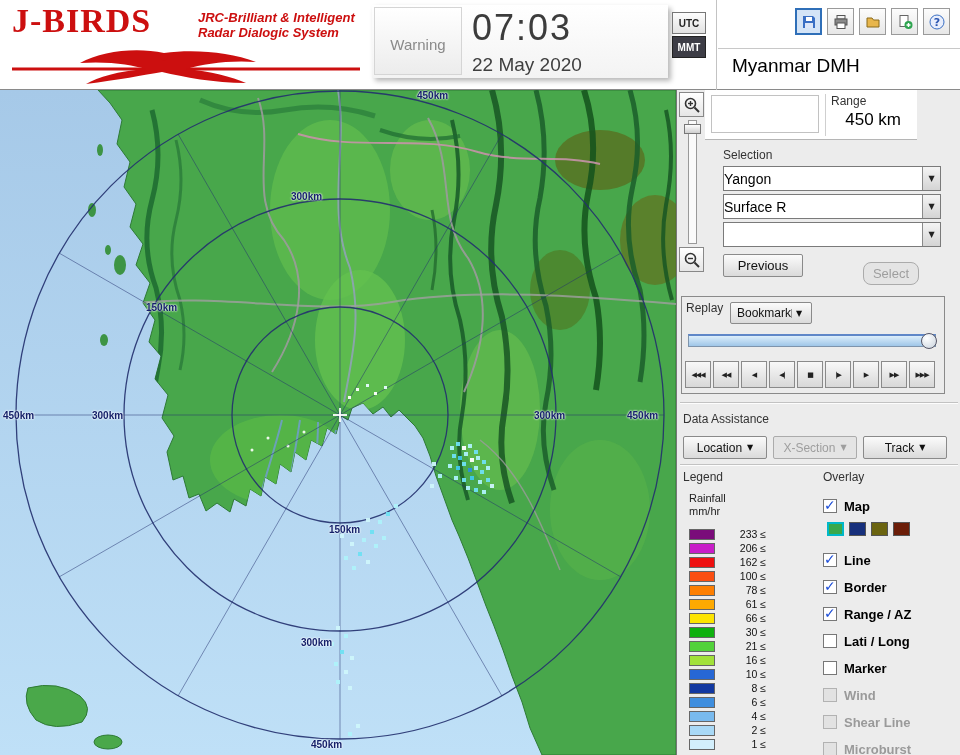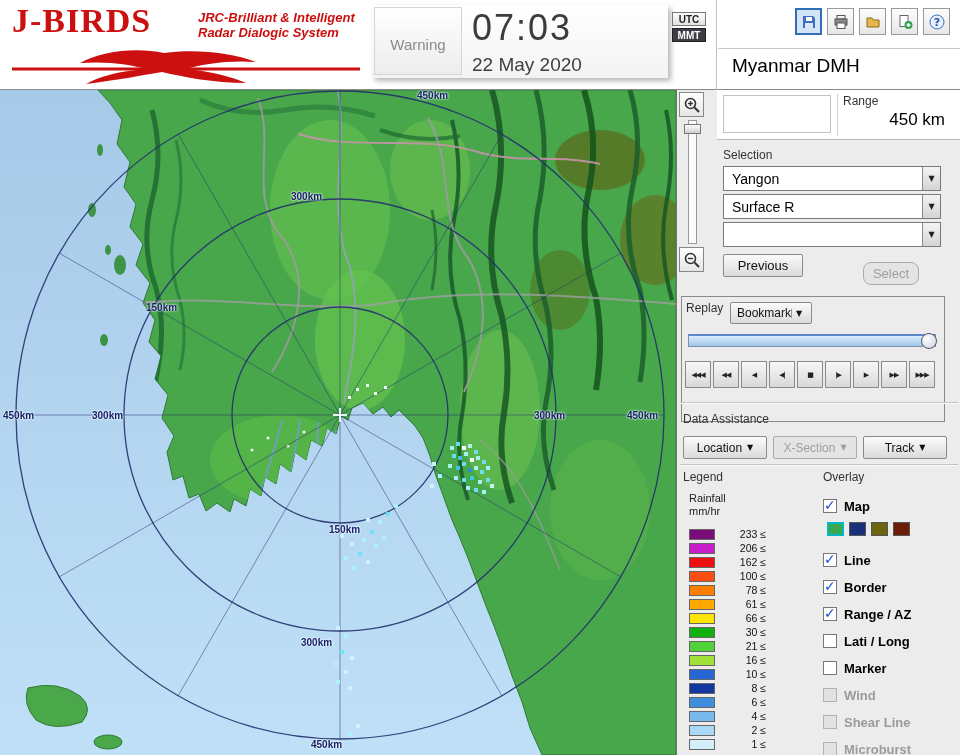--- a/index.html
+++ b/index.html
@@ -11,21 +11,21 @@
   .logo { position:absolute; left:10px; top:2px; width:360px; height:86px; }
   .logo-title { position:absolute; left:2px; top:0px; font-family:"Liberation Serif", serif; font-weight:bold; font-size:34px; color:#cc0f0f; letter-spacing:1px; }
   .logo-sub { position:absolute; left:188px; top:8px; color:#cc0f0f; font-weight:bold; font-style:italic; font-size:13px; line-height:15px; white-space:nowrap; }
   .eagle { position:absolute; left:2px; top:46px; }
   .head-panel { position:absolute; left:372px; top:5px; width:296px; height:73px; background:linear-gradient(#ffffff,#f3f3f3); box-shadow:3px 3px 5px rgba(0,0,0,.28); }
   .warning-btn { position:absolute; left:2px; top:2px; width:88px; height:68px; background:linear-gradient(#ffffff,#ececec); border:1px solid #d5d5d5; color:#8a8a8a; font-size:15px; text-align:center; padding-top:28px; cursor:pointer; }
   .clock { position:absolute; left:100px; top:2px; width:190px; height:70px; }
   .time { font-size:36px; color:#3c3c3c; letter-spacing:2px; }
   .date { font-size:19px; color:#3f3f3f; margin-top:5px; }
   .tz { position:absolute; left:672px; top:12px; width:34px; }
-  .tz-btn { display:block; width:34px; height:14px; font-size:10px; font-weight:bold; border:1px solid #777; background:linear-gradient(#fdfdfd,#e2e2e2); color:#222; margin-bottom:2px; cursor:pointer; font-family:inherit; }
+  .tz-btn { display:block; width:34px; height:22px; font-size:10px; font-weight:bold; border:1px solid #777; background:linear-gradient(#fdfdfd,#e2e2e2); color:#222; margin-bottom:2px; cursor:pointer; font-family:inherit; }
   .tz-btn.active { background:#3d3d46; color:#fff; border-color:#222; }
   .vline { position:absolute; left:716px; top:0; width:1px; height:90px; background:#c3c3c3; }
   .toolbar { position:absolute; right:10px; top:8px; display:flex; gap:5px; }
   .tool-btn { width:27px; height:27px; border:1px solid #9a9a9a; background:linear-gradient(#fcfcfc,#e7e7e7); display:flex; align-items:center; justify-content:center; cursor:pointer; }
   .tool-btn.active { border:2px solid #2f6fb8; background:#d4e4f7; }
   .station-strip { position:absolute; left:718px; top:48px; width:242px; height:41px; border-top:1px solid #c8c8c8; background:#fff; }
   .station { position:absolute; left:14px; top:6px; font-size:19px; color:#000; }
 
   
   .map { position:absolute; left:0; top:90px; width:676px; height:665px; overflow:hidden; }
@@ -36,37 +36,37 @@
   .sidebar { position:absolute; left:676px; top:90px; width:284px; height:665px; background:#ececec; border-left:1px solid #777; }
 
   
   .zoomctl { position:absolute; left:2px; top:2px; width:26px; }
   .zbtn { width:25px; height:25px; background:linear-gradient(#fff,#e6e6e6); border:1px solid #888; display:flex; align-items:center; justify-content:center; cursor:pointer; }
   .ztrack { position:relative; width:9px; height:124px; margin:3px auto; background:#fafafa; border:1px solid #999; }
   .zthumb { position:absolute; left:-5px; top:3px; width:17px; height:10px; background:linear-gradient(#fdfdfd,#cfcfcf); border:1px solid #777; }
   .zbtn.zout { margin-top:3px; }
 
   
-  .range-panel { position:absolute; left:40px; top:0; width:244px; height:50px; background:#fff; border-bottom:1px solid #b5b5b5; }
+  .range-panel { position:absolute; left:28px; top:0; width:212px; height:50px; background:#fff; border-bottom:1px solid #b5b5b5; }
   .range-display { position:absolute; left:6px; top:5px; width:108px; height:38px; background:#fff; border:1px solid #c2c2c2; }
   .range-sep { position:absolute; left:120px; top:4px; width:1px; height:42px; background:#cfcfcf; }
   .range-label { position:absolute; left:126px; top:4px; font-size:12px; color:#333; }
   .range-value { position:absolute; right:16px; top:20px; font-size:17px; color:#000; }
 
   .sel-label { position:absolute; left:46px; top:58px; font-size:12px; color:#333; }
   .dd { position:absolute; left:46px; width:218px; height:25px; background:#fff; border:1px solid #7a7a7a; display:flex; align-items:center; cursor:pointer; }
-  .dd-val { flex:1; padding-left:8px; font-size:14px; color:#000; }
+  .dd-val { flex:1; padding-left:0; font-size:14px; color:#000; }
   .dd-arrow { width:18px; height:100%; background:linear-gradient(#f4f4f4,#d4d4d4); border-left:1px solid #8a8a8a; display:flex; align-items:center; justify-content:center; font-size:8px; color:#222; font-family:"DejaVu Sans", sans-serif; }
   .btn { background:linear-gradient(#fbfbfb,#dadada); border:1px solid #8a8a8a; border-radius:2px; font-size:13px; color:#111; cursor:pointer; font-family:inherit; }
   .btn.disabled { color:#9e9e9e; background:#e4e4e4; border-color:#ababab; cursor:default; }
   .prev { position:absolute; left:46px; top:164px; width:80px; height:23px; }
   .sel-btn { position:absolute; left:186px; top:172px; width:56px; height:23px;border-radius:8px; }
 
   
-  .replay-group { position:absolute; left:4px; top:206px; width:264px; height:126px; border:1px solid #8a8a8a; }
+  .replay-group { position:absolute; left:4px; top:206px; width:264px; height:98px; border:1px solid #8a8a8a; }
   .grp-label { position:absolute; left:4px; top:4px; font-size:12px; color:#333; }
   .bookmark { position:absolute; left:48px; top:5px; width:82px; height:22px; display:flex; align-items:center; justify-content:space-between; padding:0 12px 0 6px; font-size:12px; }
   .bk-arrow { font-size:8px; border-left:1px solid #999; padding-left:4px; font-family:"DejaVu Sans", sans-serif; }
   .seg { position:absolute; left:134px; top:5px; display:flex; border:1px solid #444; }
   .seg-btn { width:63px; height:21px; border:none; border-left:1px solid #444; background:#c9c9c9; font-size:13px; font-weight:bold; cursor:pointer; font-family:inherit; }
   .seg-btn:first-child { border-left:none; }
   .seg-btn.active { background:#fdfdfd; }
   .timeline { position:absolute; left:6px; top:37px; width:248px; height:13px; background:linear-gradient(#dceefb,#9fc6e8); border:1px solid #7e94ac; border-top:2px solid #5f87c8; }
   .knob { position:absolute; right:-2px; top:-3px; width:16px; height:16px; border-radius:50%; background:radial-gradient(circle at 35% 30%, #ffffff, #c8d2dc); border:1px solid #556; cursor:pointer; }
   .pb-row { position:absolute; left:3px; top:64px; display:flex; gap:2px; }

